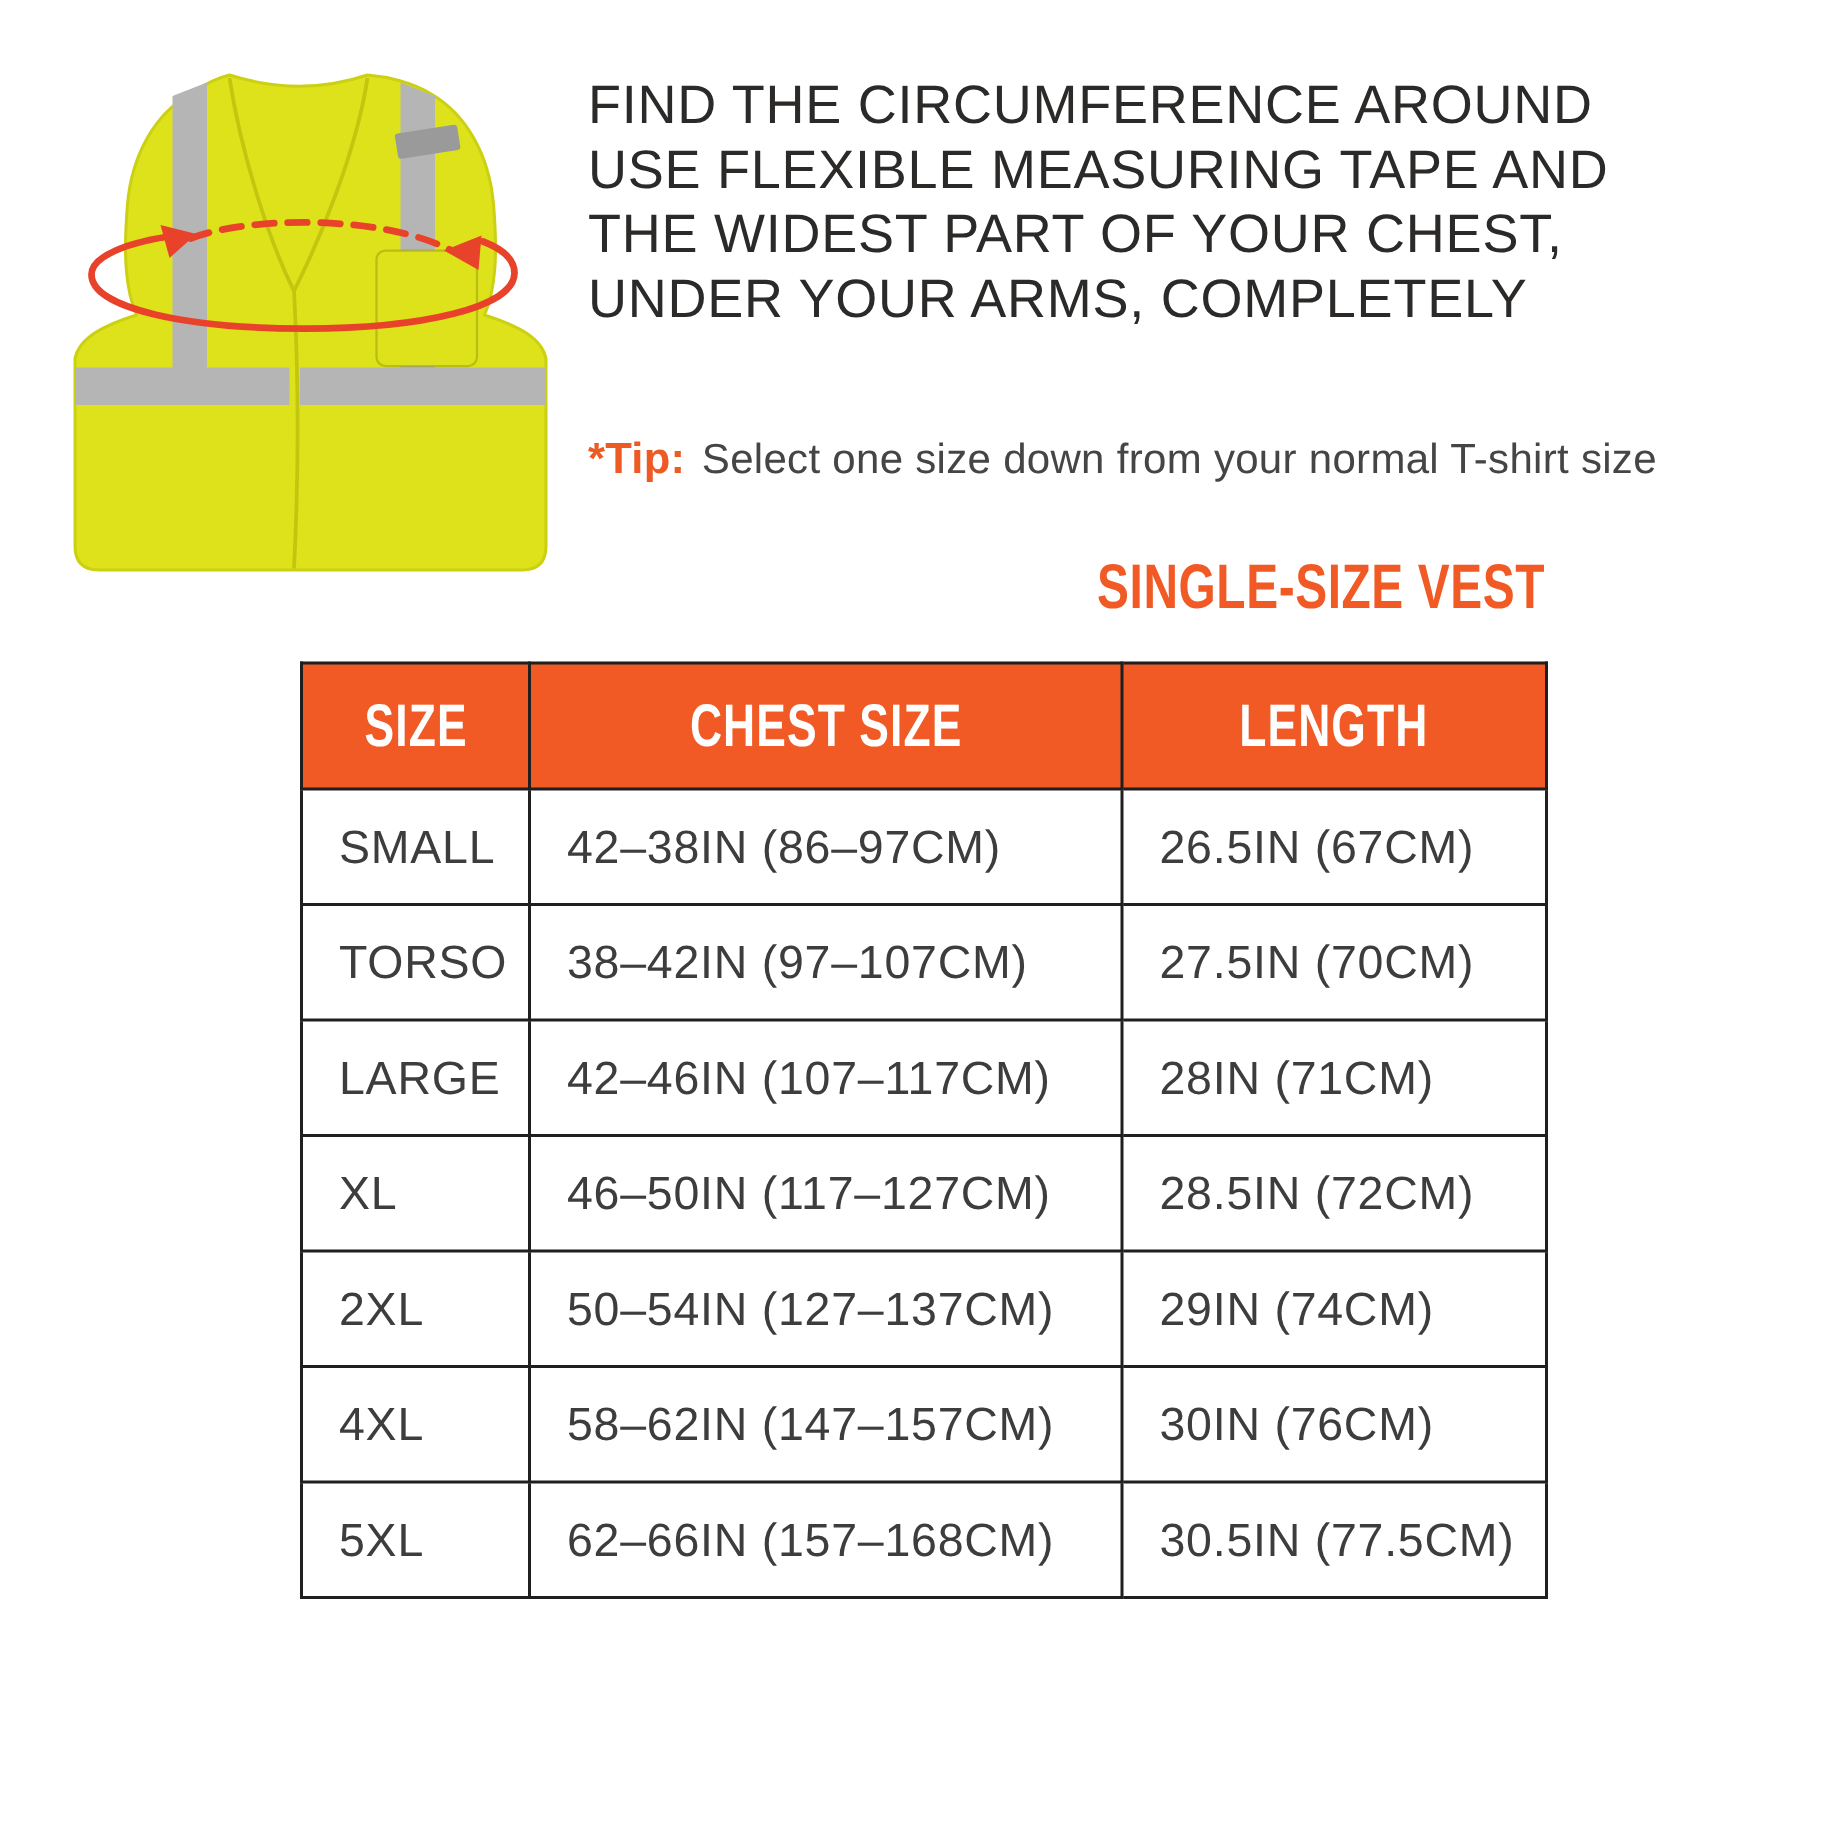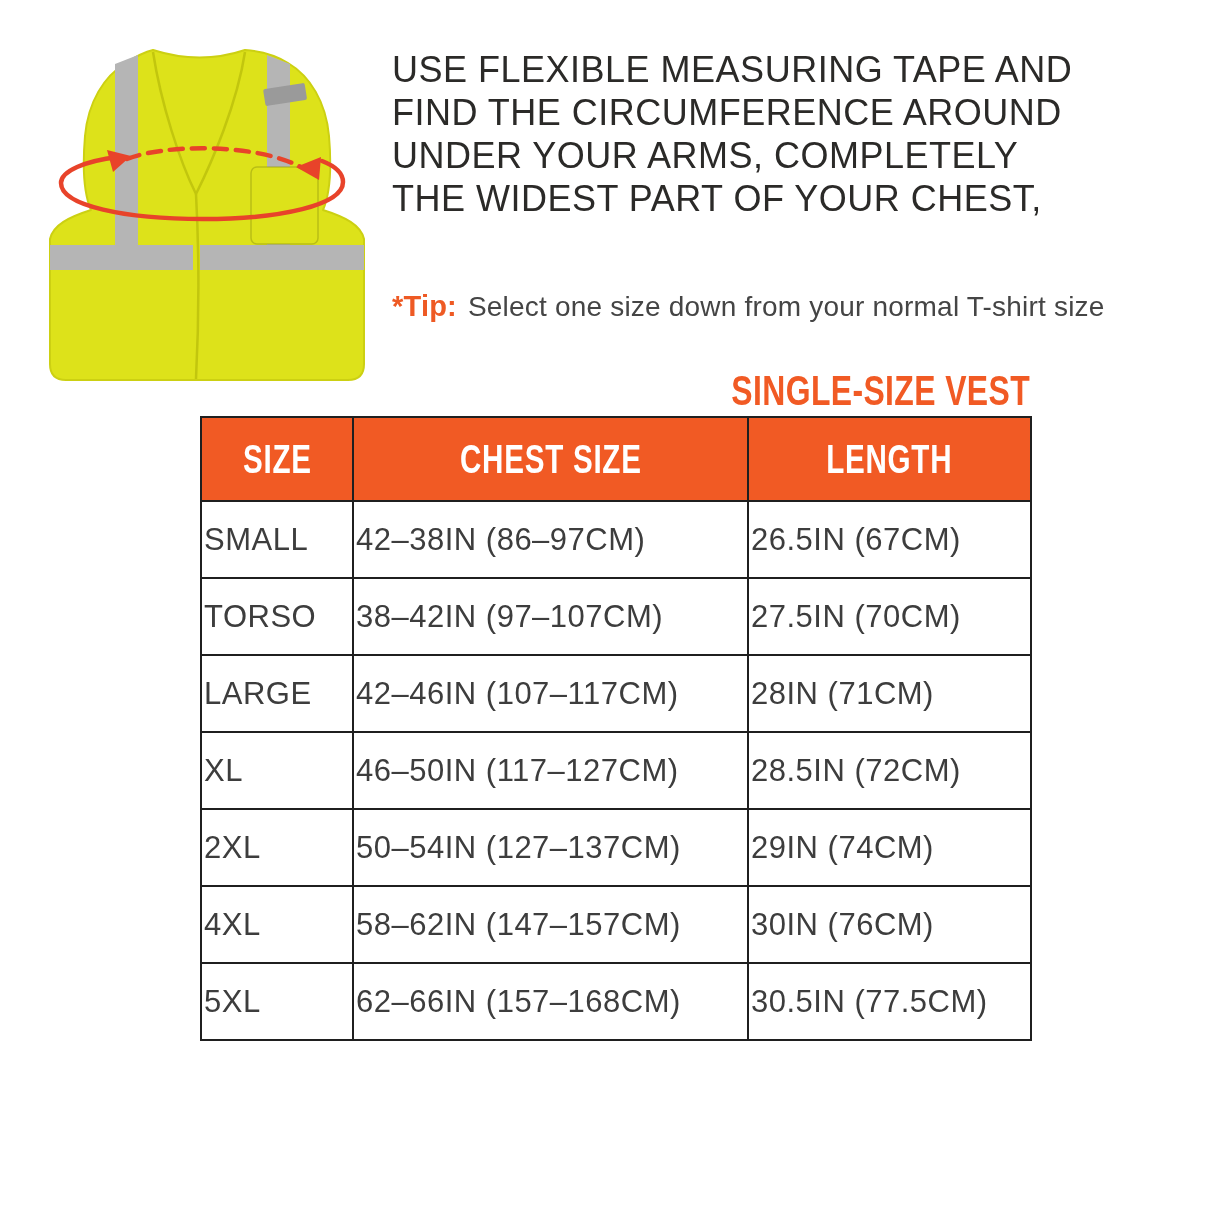--- a/index.html
+++ b/index.html
@@ -33,37 +33,37 @@
   
   .chart-title{
     position:absolute; right:184px; top:371px; line-height:40px;
     font-size:42px; font-weight:bold; color:#f15a24; white-space:nowrap;
     transform:scaleX(0.76); transform-origin:100% 50%;
     letter-spacing:0.5px;
   }
 
   
   .size-table{
-    position:absolute; left:200px; top:416px; width:830px;
+    position:absolute; left:200px; top:441px; width:830px;
     border-collapse:collapse; table-layout:fixed;
   }
   .size-table col.c1{ width:152px; }
   .size-table col.c2{ width:395px; }
   .size-table col.c3{ width:283px; }
   .size-table th, .size-table td{ border:2px solid #1f1f1f; background:#ffffff; }
   .size-table th{
     background:#f15a24; height:84px; text-align:center; vertical-align:middle;
   }
   .hdr{
     display:inline-block; transform:scaleX(0.74); transform-origin:center;
     font-size:40px; font-weight:bold; color:#ffffff; letter-spacing:1px;
     white-space:nowrap;
   }
   .size-table td{
-    height:77px; vertical-align:middle; padding-left:2px;
+    height:77px; vertical-align:middle; padding-left:24px;
     font-size:31px; color:#3d3d3d; letter-spacing:0.5px; white-space:nowrap;
   }
 </style>
 </head>
 <body>
 
 <div class="canvas">
 
   <svg class="vest-svg" viewBox="0 0 370 360" aria-hidden="true">
 
@@ -93,24 +93,24 @@
     <g>
       <path d="M97,119 C135,104 225,103 271,127" fill="none" stroke="#e8432a" stroke-width="4.5" stroke-dasharray="13 9" stroke-linecap="round"></path>
       <path d="M88,117 C55,121 31,131 31,143 C31,166 96,179 173,179
                C251,179 313,165 313,142 C313,133 305,126 292,121" fill="none" stroke="#e8432a" stroke-width="4.5" stroke-linecap="round"></path>
       <polygon points="101,116 77,110 83,132" fill="#e8432a"></polygon>
       <polygon points="266,127 291,117 289,140" fill="#e8432a"></polygon>
     </g>
   </svg>
 
   <div class="instructions">
+    <div>FIND THE CIRCUMFERENCE AROUND</div>
     <div>USE FLEXIBLE MEASURING TAPE AND</div>
-    <div>FIND THE CIRCUMFERENCE AROUND</div>
+    <div>THE WIDEST PART OF YOUR CHEST,</div>
     <div>UNDER YOUR ARMS, COMPLETELY</div>
-    <div>THE WIDEST PART OF YOUR CHEST,</div>
   </div>
 
   <div class="tip">
     <span class="tip-label">*Tip:</span><span>Select one size down from your normal T-shirt size</span>
   </div>
 
   <div class="chart-title">SINGLE-SIZE VEST</div>
 
   <table class="size-table">
     <colgroup>

